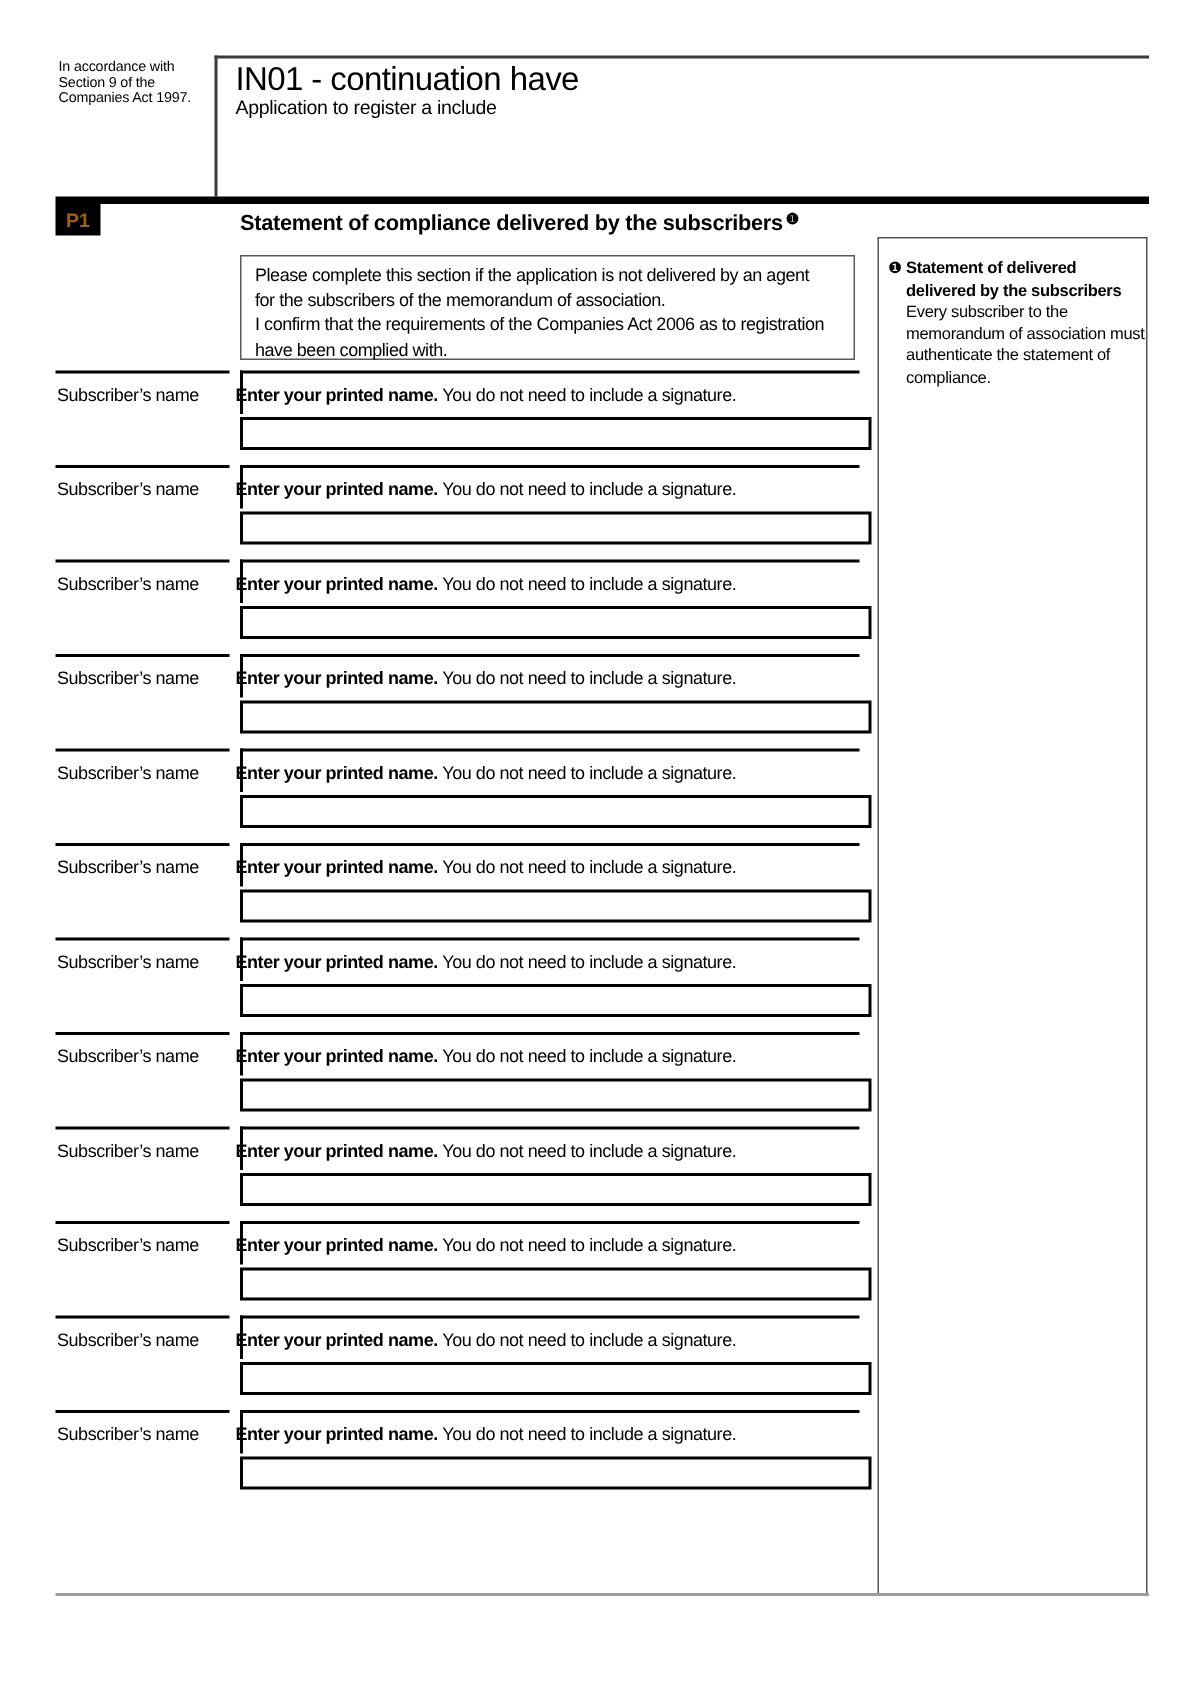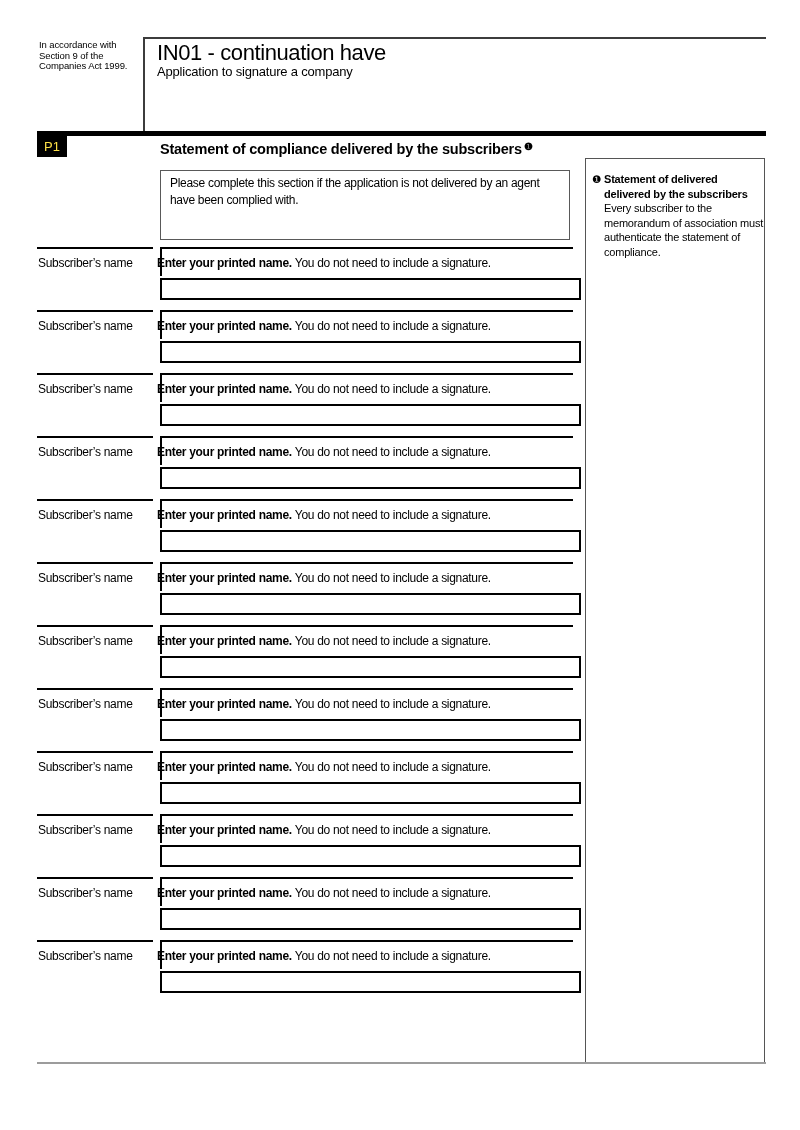--- a/index.html
+++ b/index.html
@@ -8,22 +8,22 @@
 
   
   .legal-ref{position:absolute;left:39px;top:40px;font-size:9.5px;line-height:10.5px;letter-spacing:-0.1px;}
   .header-rule-h{position:absolute;left:143px;top:37px;width:623px;height:2px;background:#3c3c3c;}
   .header-rule-v{position:absolute;left:143px;top:37px;width:2px;height:94px;background:#3c3c3c;}
   .form-title{position:absolute;left:157px;top:41px;font-size:22px;line-height:23px;letter-spacing:-0.4px;}
   .form-subtitle{position:absolute;left:157px;top:64px;font-size:13px;letter-spacing:-0.2px;}
 
   
   .top-bar{position:absolute;left:37px;top:131px;width:729px;height:5px;background:#000;}
-  .p1-box{position:absolute;left:37px;top:136px;width:30px;height:21px;background:#000;color:#fde047;
-          font-weight:normal;font-size:13px;display:flex;align-items:center;justify-content:center;}
+  .p1-box{position:absolute;left:37px;top:136px;width:30px;height:21px;background:#000;color:#a16207;
+          font-weight:bold;font-size:13px;display:flex;align-items:center;justify-content:center;}
   .section-title{position:absolute;left:160px;top:141px;font-size:14.5px;font-weight:bold;letter-spacing:-0.2px;}
   .sup-marker{font-size:10px;position:relative;top:-4px;margin-left:2px;}
 
   
   .intro-box{position:absolute;left:160px;top:170px;width:410px;height:70px;border:1.5px solid #595959;
              padding:4px 0 0 9px;box-sizing:border-box;font-size:12px;line-height:16.5px;letter-spacing:-0.3px;}
   .intro-box div{white-space:nowrap;}
 
   
   .sidebar{position:absolute;left:585px;top:158px;width:180px;height:905px;box-sizing:border-box;
@@ -53,35 +53,37 @@
   .footer-text{position:absolute;right:37px;top:1075px;font-size:12px;text-decoration:underline;}
 </style>
 </head>
 <body>
 
 <div class="page">
 
   <div class="legal-ref">
     <div>In accordance with</div>
     <div>Section 9 of the</div>
-    <div>Companies Act 1999.</div>
+    <div>Companies Act 1997.</div>
   </div>
   <div class="header-rule-h"></div>
   <div class="header-rule-v"></div>
   <div class="form-title">IN01 - continuation have</div>
-  <div class="form-subtitle">Application to signature a company</div>
+  <div class="form-subtitle">Application to register a include</div>
 
   <div class="top-bar"></div>
   <div class="p1-box">P1</div>
   <div class="section-title">
     <span>Statement of compliance delivered by the subscribers</span><span class="sup-marker">❶</span>
   </div>
 
   <div class="intro-box">
     <div>Please complete this section if the application is not delivered by an agent</div>
+    <div>for the subscribers of the memorandum of association.</div>
+    <div>I confirm that the requirements of the Companies Act 2006 as to registration</div>
     <div>have been complied with.</div>
   </div>
 
   <div class="sidebar">
     <div class="sidebar-note">
       <span class="sidebar-marker">❶</span>
       <div class="sb-bold">Statement of delivered</div>
       <div class="sb-bold">delivered by the subscribers</div>
       <div class="sb-reg">Every subscriber to the</div>
       <div class="sb-reg">memorandum of association must</div>

